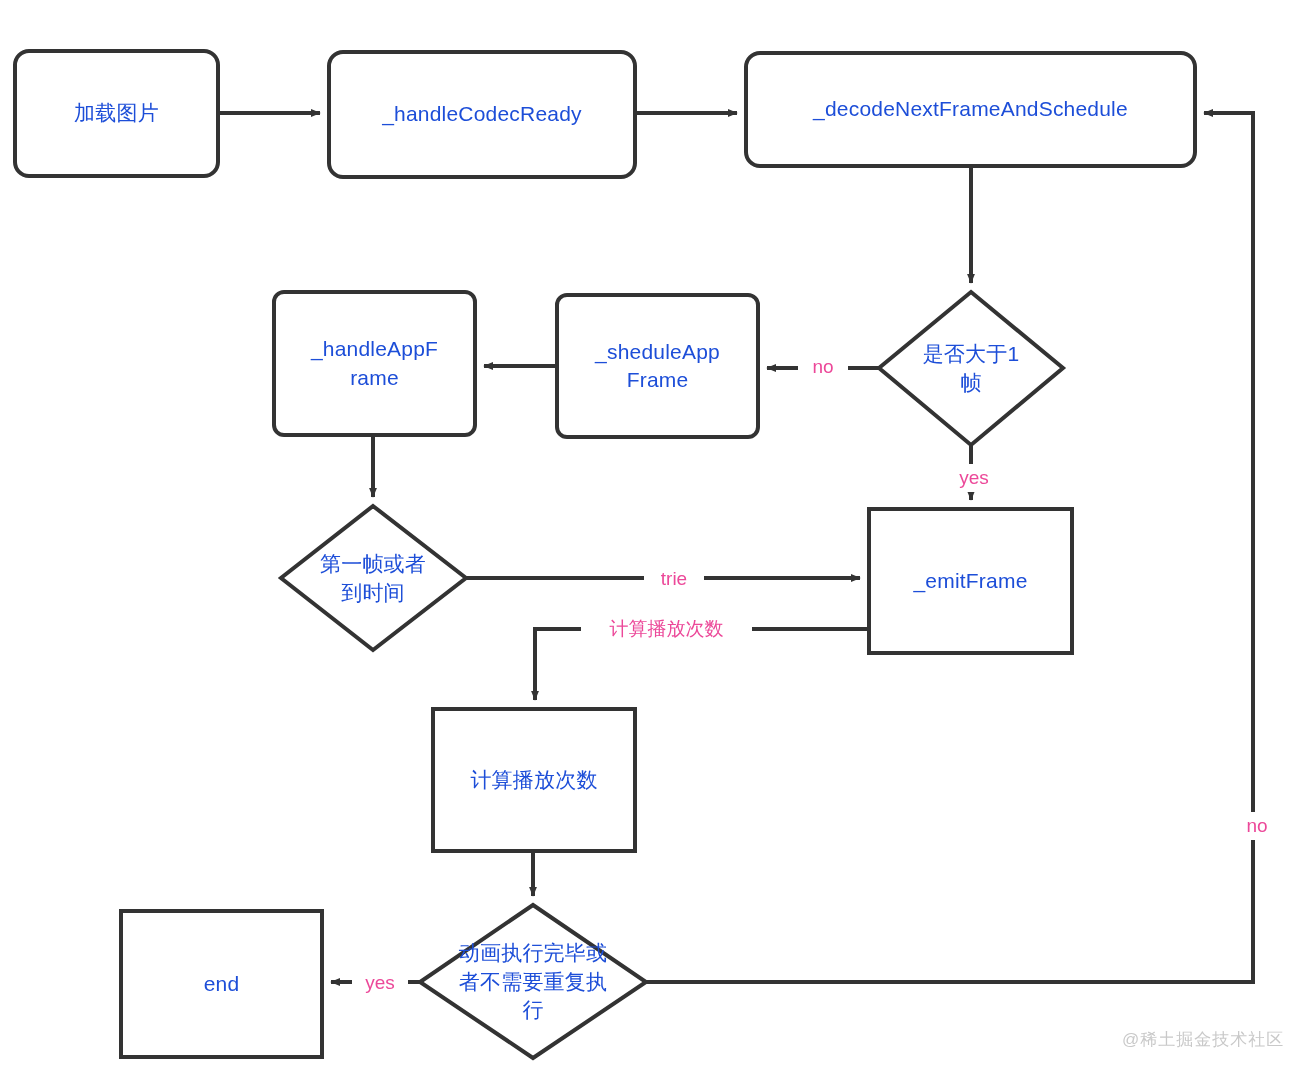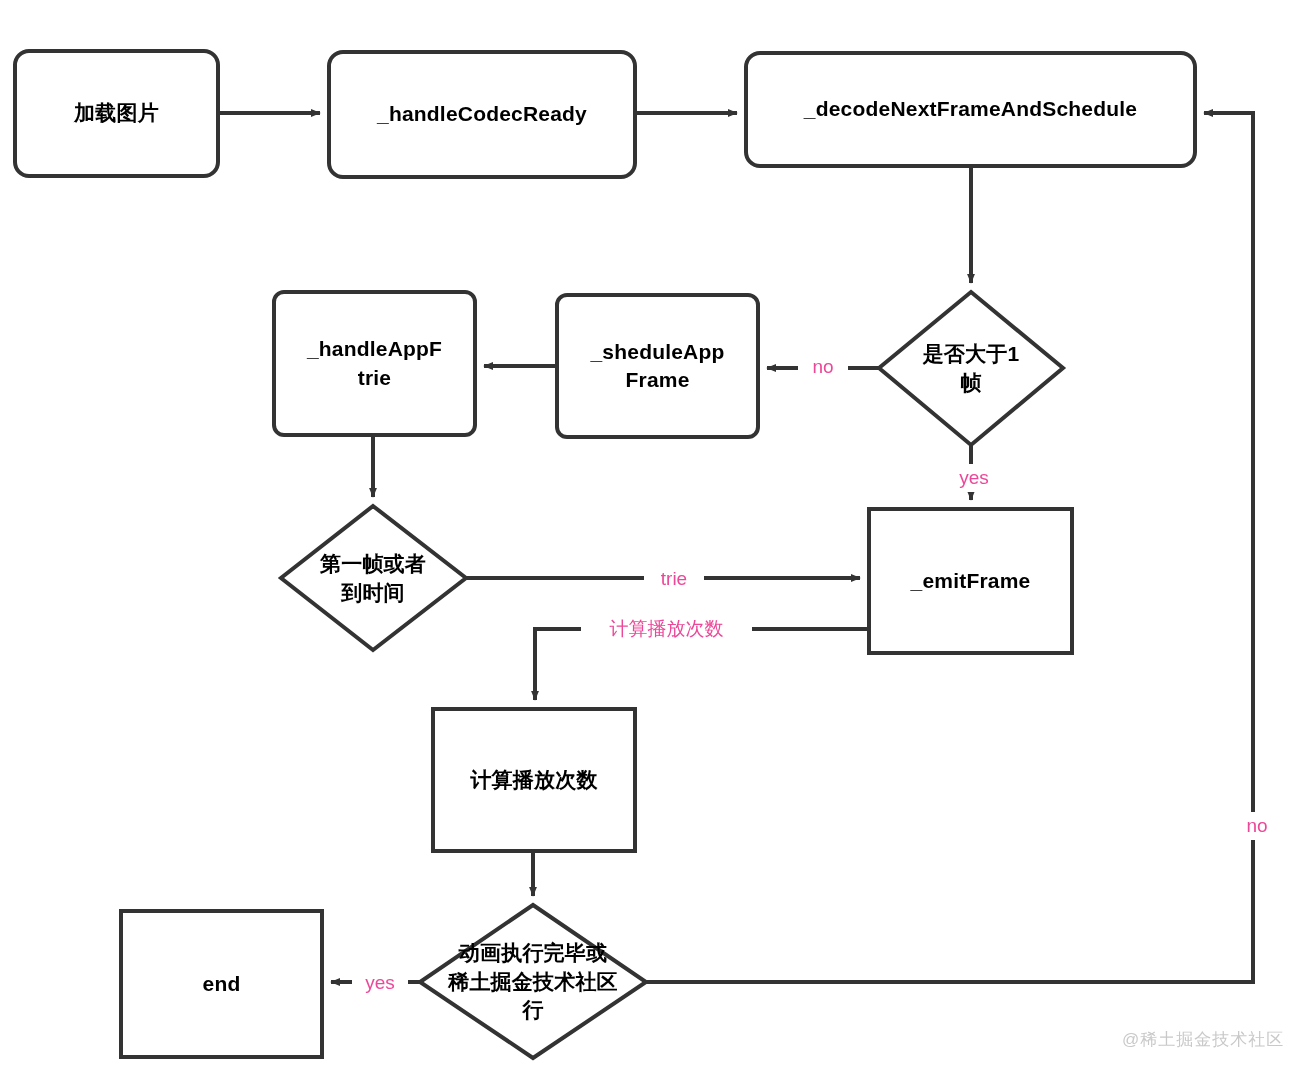--- a/index.html
+++ b/index.html
@@ -23,27 +23,26 @@
     top: 0;
     width: 1310px;
     height: 1082px;
   }
   .node-label {
     position: absolute;
     display: flex;
     align-items: center;
     justify-content: center;
     text-align: center;
-    color: #000000;
+    color: #1d4ed8;
     font-size: 21px;
     line-height: 1.35;
     letter-spacing: 0.2px;
     pointer-events: none;
     white-space: pre-line;
-    font-weight: bold;
   }
   .edge-label {
     position: absolute;
     display: flex;
     align-items: center;
     justify-content: center;
     text-align: center;
     color: #ec4899;
     font-size: 19px;
     background: #ffffff;
@@ -118,37 +117,37 @@
     <path d="M646,982 L1253,982 L1253,113 L1204,113" fill="none" stroke="#333333" stroke-width="4" marker-end="url(#arrow)"></path>
   </svg>
 
   <div class="node-label" style="left:15px; top:51px; width:203px; height:125px;">加载图片</div>
 
   <div class="node-label" style="left:329px; top:52px; width:306px; height:125px;">_handleCodecReady</div>
 
   <div class="node-label" style="left:746px; top:53px; width:449px; height:113px;">_decodeNextFrameAndSchedule</div>
 
   <div class="node-label" style="left:274px; top:292px; width:201px; height:143px;">_handleAppF
-trie</div>
+rame</div>
 
   <div class="node-label" style="left:557px; top:295px; width:201px; height:142px;">_sheduleApp
 Frame</div>
 
   <div class="node-label" style="left:881px; top:294px; width:180px; height:149px;">是否大于1
 帧</div>
 
   <div class="node-label" style="left:283px; top:508px; width:180px; height:141px;">第一帧或者
 到时间</div>
 
   <div class="node-label" style="left:433px; top:709px; width:202px; height:142px;">计算播放次数</div>
 
   <div class="node-label" style="left:869px; top:509px; width:203px; height:144px;">_emitFrame</div>
 
   <div class="node-label" style="left:422px; top:907px; width:222px; height:150px; background:transparent;">动画执行完毕或
-稀土掘金技术社区
+者不需要重复执
 行</div>
 
   <div class="node-label" style="left:121px; top:911px; width:201px; height:146px;">end</div>
 
   <div class="edge-label" style="left:798px; top:353px; width:44px; height:28px;">no</div>
 
   <div class="edge-label" style="left:943px; top:464px; width:56px; height:28px;">yes</div>
 
   <div class="edge-label" style="left:644px; top:565px; width:54px; height:28px;">trie</div>
 

